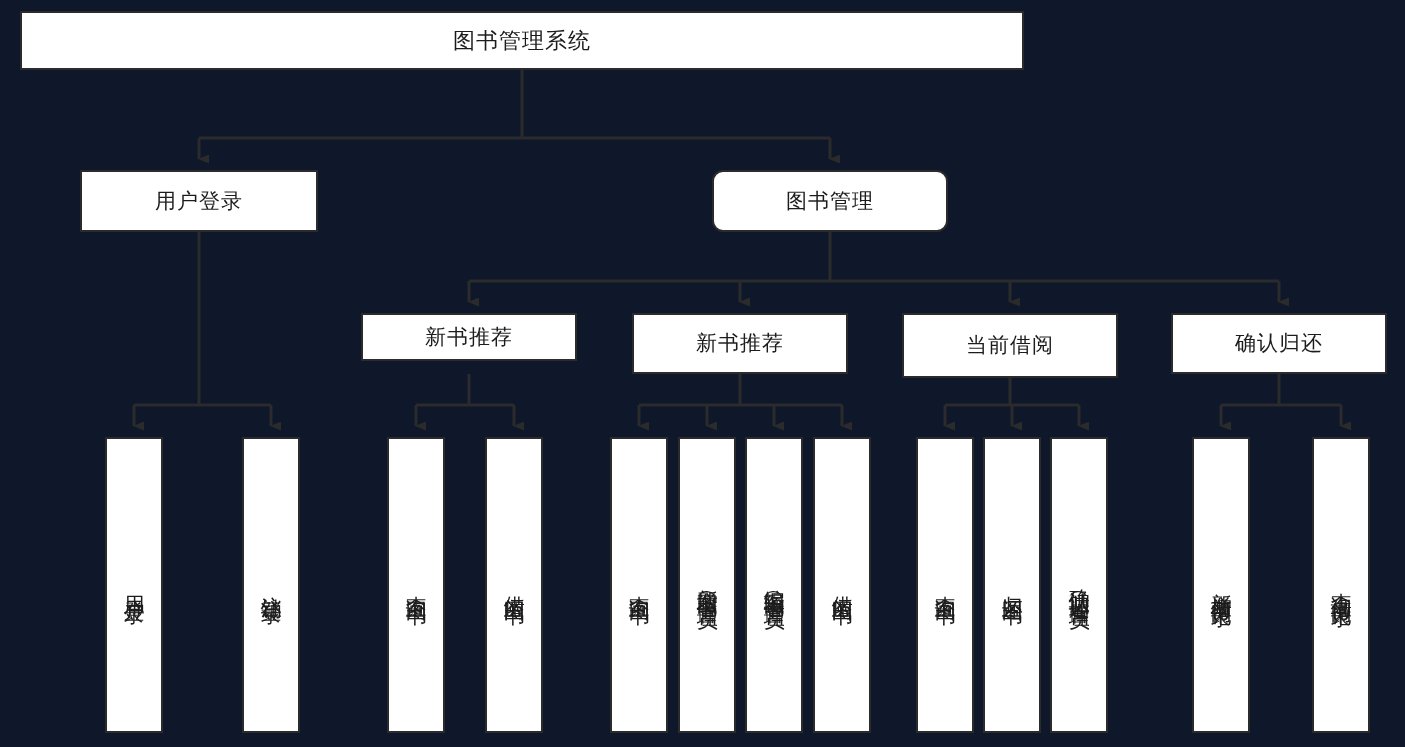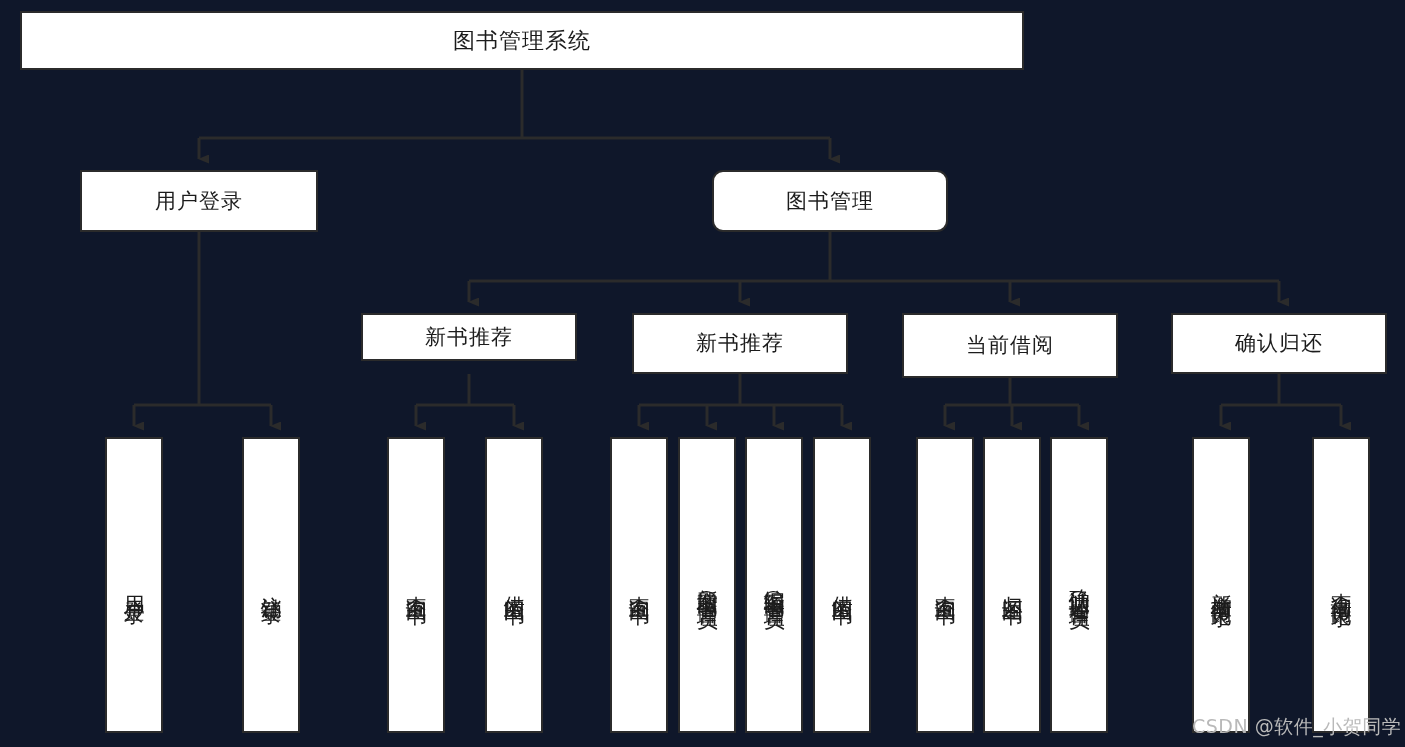--- a/index.html
+++ b/index.html
@@ -156,14 +156,13 @@
       <div class="node vertical" style="left: 1050px; top: 437px; width: 58px; height: 296px;">
         <span class="label">确认归还（管理员）</span>
       </div>
       <div class="node vertical" style="left: 1192px; top: 437px; width: 58px; height: 296px;">
         <span class="label">新增借阅记录</span>
       </div>
       <div class="node vertical" style="left: 1312px; top: 437px; width: 58px; height: 296px;">
         <span class="label">查询借阅记录</span>
       </div>
     </div>
-  <div class="watermark" style="left:1192px; top:714px;">CSDN @软件_小贺同学</div>
 </div>
 
 </body></html>

